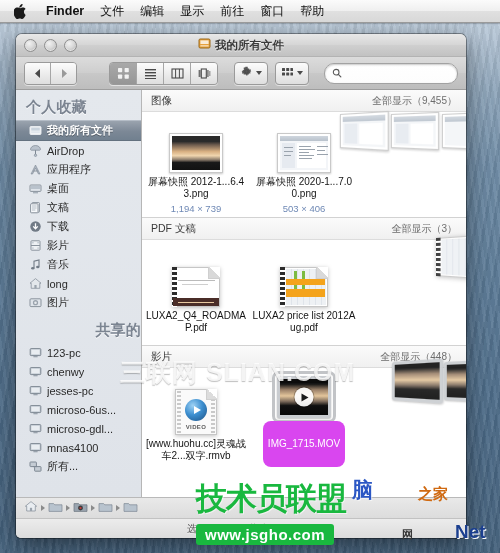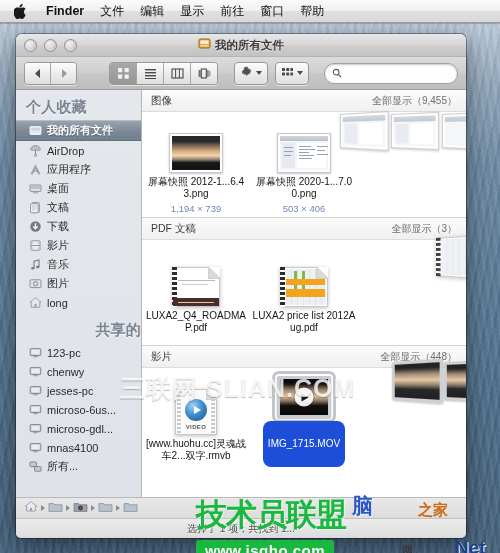--- a/index.html
+++ b/index.html
@@ -96,21 +96,21 @@
   .group{border-bottom:1px solid #d2d2d2;position:relative;}
   .ghead{height:21px;display:flex;align-items:center;justify-content:space-between;
     padding:0 9px 0 9px;background:linear-gradient(180deg,#fbfbfb,#f0f0f0);border-bottom:1px solid #dcdcdc;}
   .ghead .gname{font-size:10.5px;color:#3a3a3a;}
   .ghead .gall{font-size:10px;color:#6d6d6d;}
   .grow{display:flex;align-items:center;padding:9px 0 5px 0;height:105px;box-sizing:border-box;overflow:hidden;}
   .gitem{width:108px;flex:0 0 108px;display:flex;flex-direction:column;align-items:center;gap:3px;}
   .thumbwrap{height:54px;display:flex;align-items:flex-end;justify-content:center;}
   .fname{font-size:10px;color:#151515;text-align:center;line-height:12px;width:104px;word-break:break-all;}
   .fmeta{font-size:9.5px;color:#6f89b5;text-align:center;line-height:11px;}
-  .gitem.selected .fname{background:#1d4ed8;color:#fff;border-radius:8px;padding:17px 5px;width:auto;max-width:100px;}
+  .gitem.selected .fname{background:#d946ef;color:#fff;border-radius:8px;padding:17px 5px;width:auto;max-width:100px;}
   .gitem.selected .thumbwrap > *{outline:3px solid rgba(120,125,130,.45);outline-offset:2px;border-radius:2px;}
   .gitem.selected .fmeta{color:#7a7a7a;}
   
   .ghost{position:absolute;right:-6px;pointer-events:none;opacity:.9;}
   
   .png-shot{width:54px;height:40px;background:#fff;border:1px solid #c9c9c9;padding:2px;box-sizing:border-box;
     box-shadow:0 1px 2px rgba(0,0,0,.22);}
   .shot-sunset{width:100%;height:100%;background:linear-gradient(180deg,#2a2a2a 0 16%,#6e5c4e 26%,#d9b183 46%,#f0d5ae 58%,#8a7a6a 70%,#191919 78%,#121212 100%);}
   .shot-win{width:100%;height:100%;background:#f3f5f8;position:relative;overflow:hidden;}
   .shot-win .tb{position:absolute;left:0;right:0;top:0;height:5px;background:linear-gradient(180deg,#cfd6de,#b9c2cc);}
@@ -151,21 +151,21 @@
   .tilt{transform:perspective(130px) rotateY(-26deg);transform-origin:left center;}
   .tilt2{transform:perspective(150px) rotateY(-22deg);transform-origin:left center;}
   
   #pathbar{height:20px;flex:0 0 20px;display:flex;align-items:center;gap:3px;padding-left:8px;
      background:linear-gradient(180deg,#e9e9e9,#dcdcdc);border-top:1px solid #b9b9b9;}
   .pchev{width:0;height:0;border-top:3px solid transparent;border-bottom:3px solid transparent;border-left:4px solid #8b8b8b;}
   #statusbar{height:19px;flex:0 0 19px;display:flex;align-items:center;justify-content:center;
      background:linear-gradient(180deg,#ececec,#dcdcdc);border-top:1px solid #c2c2c2;}
   #statusbar .st{font-size:10px;color:#4b4b4b;text-shadow:0 1px 0 rgba(255,255,255,.6);}
   
-  .wm{position:absolute;pointer-events:none;user-select:none;font-weight:bold;margin-top:16px;}
+  .wm{position:absolute;pointer-events:none;user-select:none;font-weight:bold;}
   #wm1{left:120px;top:356px;font-size:25px;color:rgba(255,255,255,.82);letter-spacing:1px;
      text-shadow:0 1px 1px rgba(0,0,0,.25);z-index:30;}
   #wm2{left:196px;top:478px;font-size:31px;color:#19b83f;letter-spacing:-1px;z-index:31;
      text-shadow:1px 1px 0 rgba(255,255,255,.55);}
   #wm3{left:352px;top:476px;font-size:21px;color:#2b57c4;z-index:31;text-shadow:1px 1px 0 rgba(255,255,255,.6);}
   #wm4{left:418px;top:485px;font-size:15px;color:#d06a12;z-index:31;}
   #wm5{left:196px;top:524px;font-size:15px;color:#fff;background:#19b83f;padding:2px 9px;border-radius:3px;z-index:32;letter-spacing:.5px;}
   #wm6{left:455px;top:521px;font-size:19px;color:#1b3f8f;z-index:32;text-shadow:1px 1px 0 #fff;}
   #wm7{left:402px;top:527px;font-size:11px;color:#3a3a3a;z-index:32;}
 </style>
@@ -390,36 +390,36 @@
               <ellipse cx="3.8" cy="10.2" rx="1.7" ry="1.3" fill="#717b86"></ellipse>
               <ellipse cx="8.8" cy="9" rx="1.7" ry="1.3" fill="#717b86"></ellipse>
             </svg>
         </span>
         <span class="lbl">音乐</span>
       </div>
 
       <div class="sb-item">
         <span class="sb-ico">
           <svg width="13" height="13" viewBox="0 0 13 13">
+              <path d="M6.5 1.6 L12 6.2 L10.8 6.2 L10.8 11.3 L2.2 11.3 L2.2 6.2 L1 6.2 Z" fill="#e3e7eb" stroke="#7e8893" stroke-width=".7"></path>
+              <rect x="5.4" y="8" width="2.2" height="3.3" fill="#9aa3ad"></rect>
+            </svg>
+        </span>
+        <span class="lbl">long</span>
+      </div>
+
+      <div class="sb-item">
+        <span class="sb-ico">
+          <svg width="13" height="13" viewBox="0 0 13 13">
               <rect x="1" y="2.8" width="11" height="7.8" rx="1" fill="#dfe4ea" stroke="#8a939d"></rect>
               <circle cx="6.5" cy="6.7" r="2.6" fill="#9aa3ad"></circle>
               <circle cx="6.5" cy="6.7" r="1.3" fill="#e6eaee"></circle>
             </svg>
         </span>
         <span class="lbl">图片</span>
-      </div>
-
-      <div class="sb-item">
-        <span class="sb-ico">
-          <svg width="13" height="13" viewBox="0 0 13 13">
-              <path d="M6.5 1.6 L12 6.2 L10.8 6.2 L10.8 11.3 L2.2 11.3 L2.2 6.2 L1 6.2 Z" fill="#e3e7eb" stroke="#7e8893" stroke-width=".7"></path>
-              <rect x="5.4" y="8" width="2.2" height="3.3" fill="#9aa3ad"></rect>
-            </svg>
-        </span>
-        <span class="lbl">long</span>
       </div>
 
       <div class="sb-head" style="margin-top:6px;text-align:right;">共享的</div>
 
       <div class="sb-item">
         <span class="sb-ico">
           <svg width="13" height="13" viewBox="0 0 13 13">
               <rect x="1.2" y="2.6" width="10.6" height="7" rx=".9" fill="#c5ccd4" stroke="#7e8893"></rect>
               <rect x="2.4" y="3.7" width="8.2" height="4.6" fill="#e9edf1"></rect>
               <rect x="4.4" y="10" width="4.2" height="1.3" fill="#9aa3ad"></rect>

